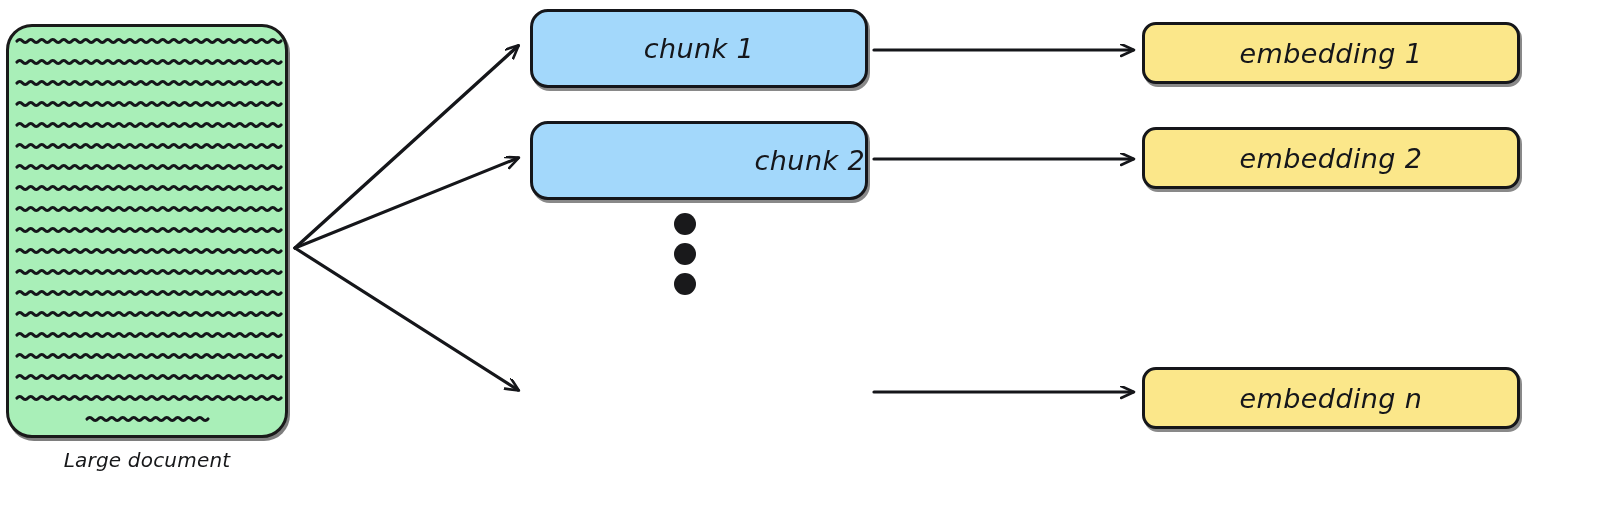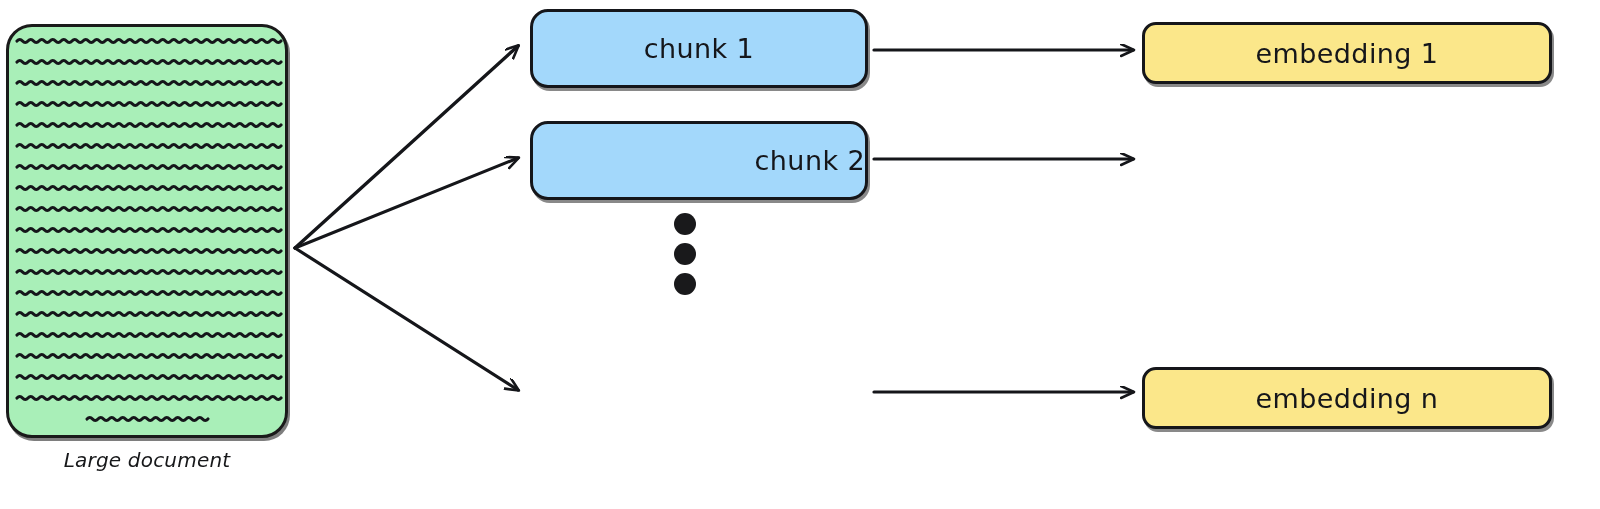--- a/index.html
+++ b/index.html
@@ -64,40 +64,41 @@
     border: 3px solid #15161a;
     border-radius: 16px;
     display: flex;
     align-items: center;
     justify-content: center;
     box-shadow: 2px 3px 0 rgba(20,20,20,0.5);
   }
   .node .node-label {
     font-size: 27px;
     color: #15161a;
+    font-style: italic;
     font-weight: 500;
     letter-spacing: 0.4px;
     font-family: "DejaVu Sans", sans-serif;
   }
 
   .chunk {
     background: #a3d8fb;
     left: 530px;
     width: 338px;
     height: 79px;
     border-radius: 18px;
   }
   .chunk-1 { top: 9px; }
   .chunk-2 { top: 121px; justify-content: flex-end; }
   .chunk-n { top: 351px; }
 
   .embedding {
     background: #fbe78a;
     left: 1142px;
-    width: 410px;
+    width: 378px;
     height: 62px;
     border-radius: 14px;
   }
   .embedding-1 { top: 22px; }
   .embedding-2 { top: 127px; }
   .embedding-n { top: 367px; }
 
   
   .ellipsis {
     position: absolute;
@@ -191,17 +192,20 @@
 
   <div class="ellipsis">
     <span class="dot"></span>
     <span class="dot"></span>
     <span class="dot"></span>
   </div>
 
   <div class="node embedding embedding-1">
     <span class="node-label">embedding 1</span>
   </div>
+  <div class="node embedding embedding-2">
+    <span class="node-label">embedding 2</span>
+  </div>
   <div class="node embedding embedding-n">
     <span class="node-label">embedding n</span>
   </div>
 
 </div>
 
 </body></html>

